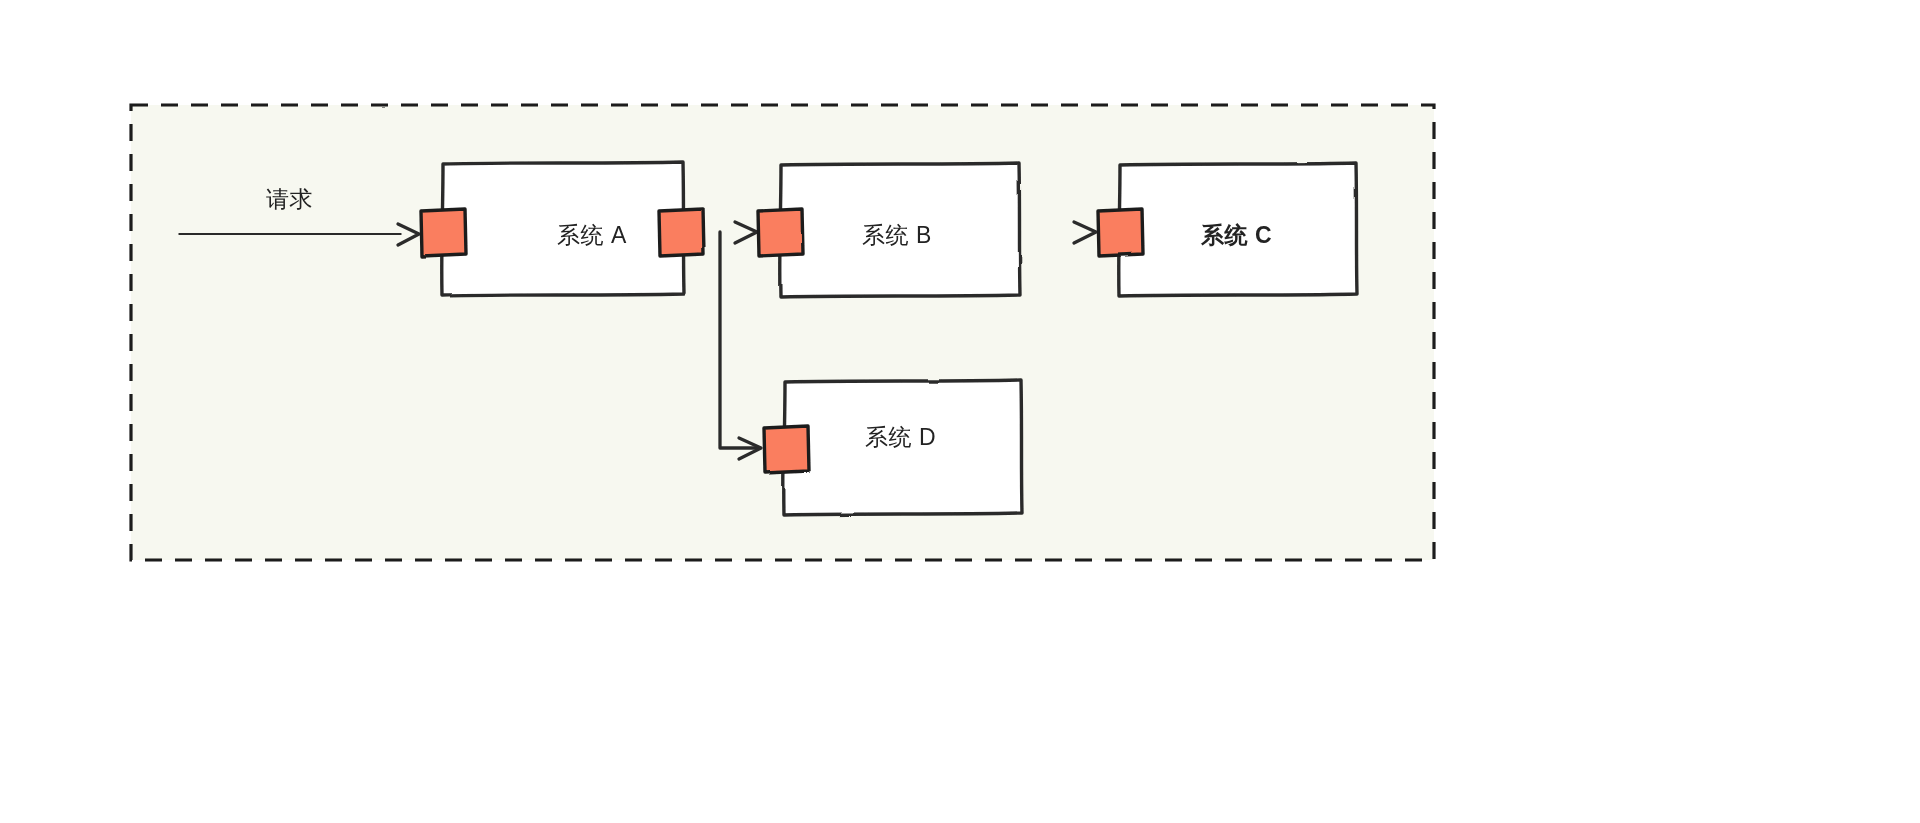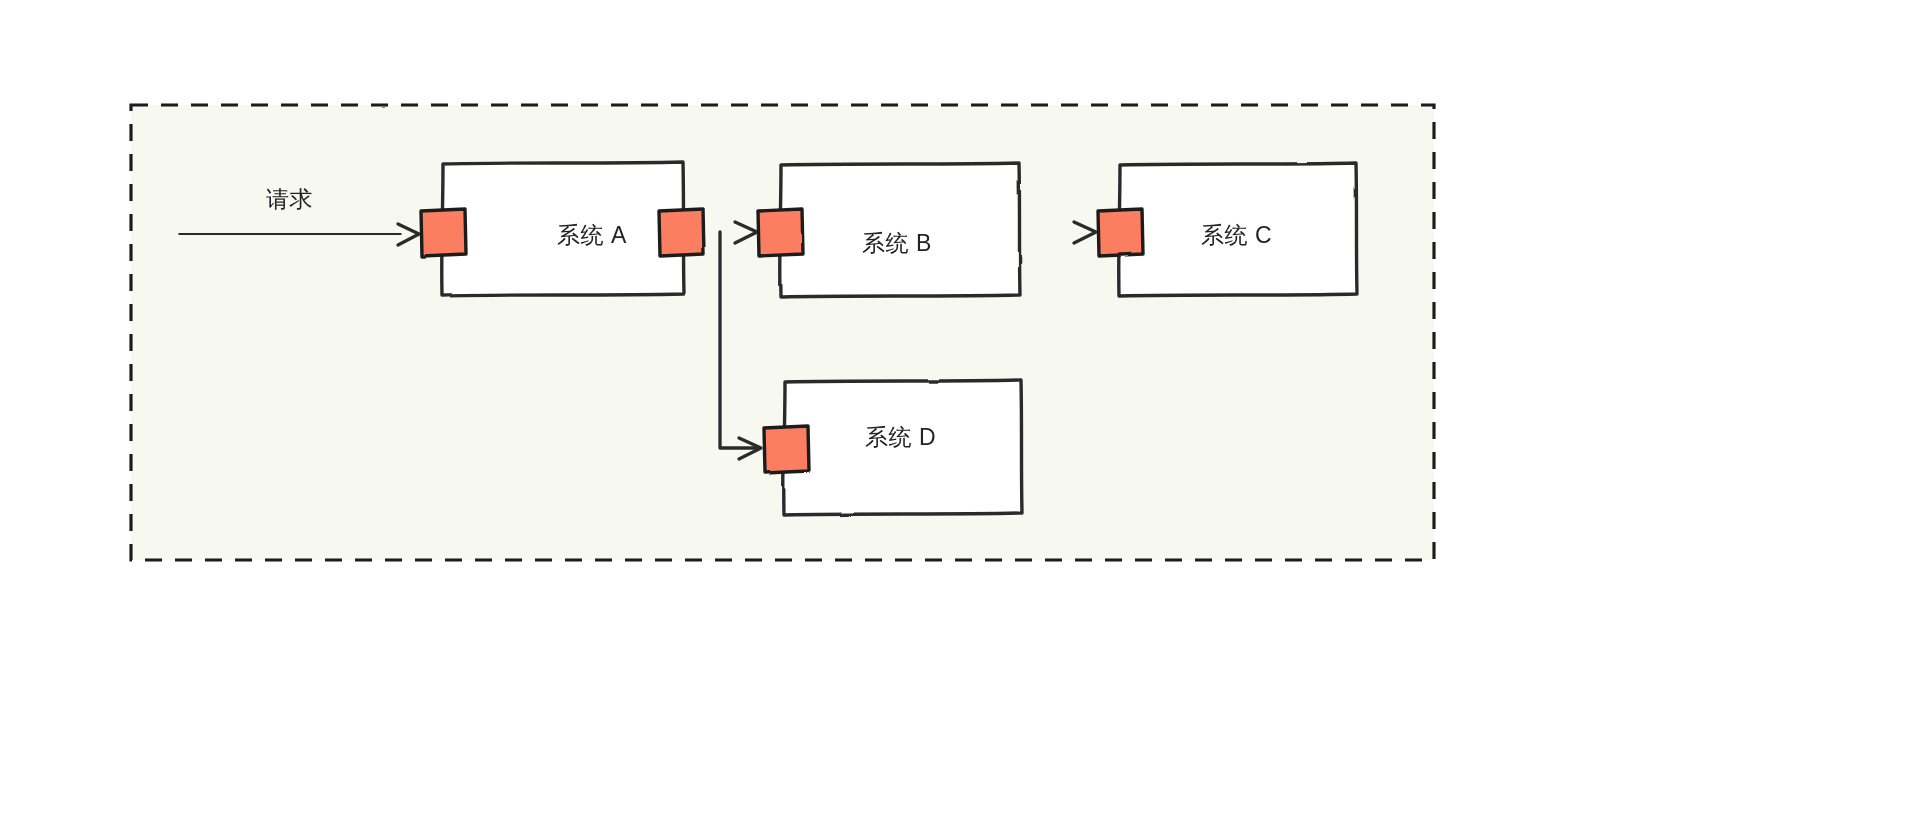--- a/index.html
+++ b/index.html
@@ -118,19 +118,19 @@
     </g>
     <g>
       <path d="M764,428 L808,426 L809,471 L765,473 Z" fill="#fa7e5e" stroke="#1d1d1d" stroke-width="3.4" stroke-linejoin="round" filter="url(#rough)"></path>
     </g>
   </svg>
 
   <div class="node-label edge-label" style="left:266px; top:184px;">请求</div>
 
   <div class="node-label sys-label" style="left:524px; top:220px;margin-left:33px;">系统 A</div>
 
-  <div class="node-label sys-label" style="left:862px; top:228px;">系统 B</div>
+  <div class="node-label sys-label" style="left:862px; top:220px;">系统 B</div>
 
-  <div class="node-label sys-label" style="left:1201px; top:220px;">系统 C</div>
+  <div class="node-label sys-label" style="left:1201px; top:220px;font-weight:bold;">系统 C</div>
 
   <div class="node-label sys-label" style="left:865px; top:422px;">系统 D</div>
 
 </div>
 
 </body></html>

